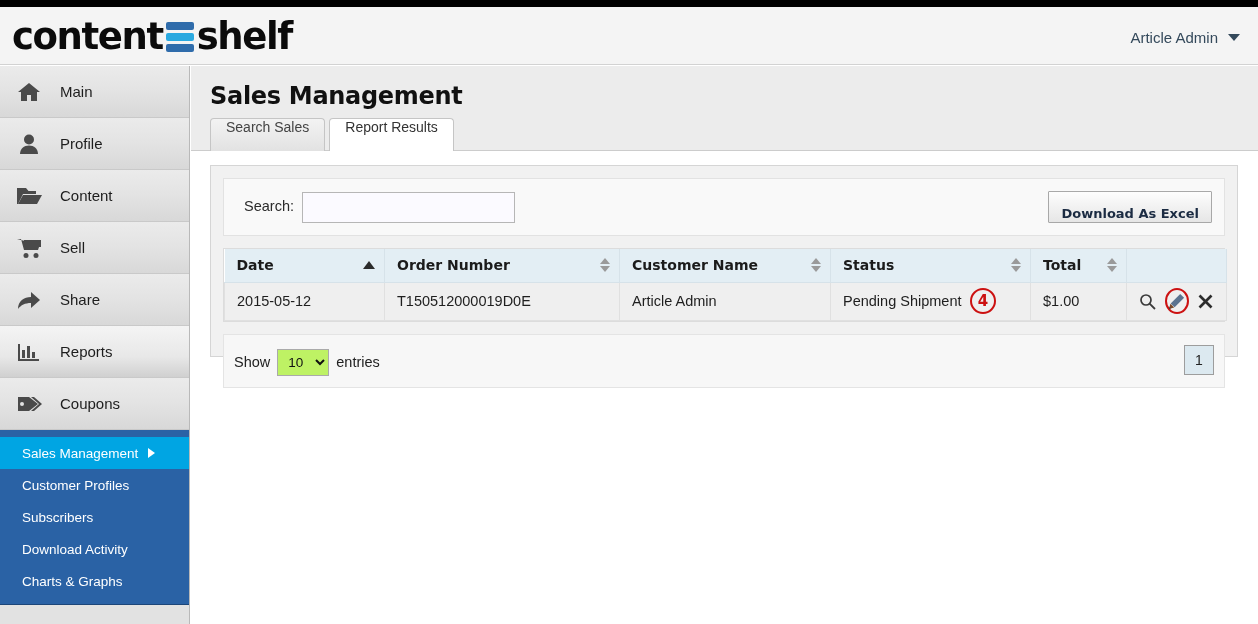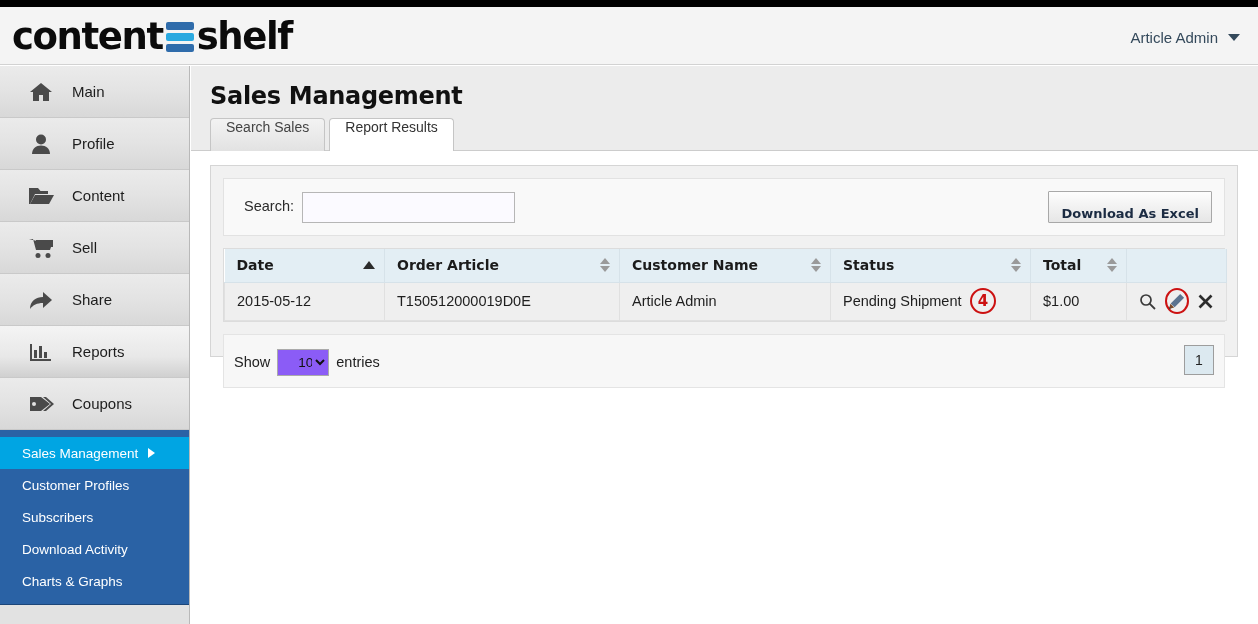--- a/index.html
+++ b/index.html
@@ -63,21 +63,21 @@
   .sidebar {
     position: absolute; left: 0; top: 66px;
     width: 190px; height: 558px;
     background: #e2e2e2;
     border-right: 1px solid #b9b9b9;
   }
   .nav-item {
     position: relative;
     height: 52px;
     display: flex; align-items: center;
-    padding-left: 26px;
+    padding-left: 14px;
     border-bottom: 1px solid #c9c9c9;
     background: linear-gradient(to bottom, #ebebeb 0%, #e3e3e3 50%, #d8d8d8 100%);
     cursor: pointer;
   }
   .nav-item .ico {
     width: 30px; height: 26px;
     display: flex; align-items: center; justify-content: center;
     margin-right: 16px;
     color: #4a4a4a;
   }
@@ -300,24 +300,24 @@
   }
   .show-entries {
     position: absolute; left: 10px; top: 14px;
     display: flex; align-items: center; gap: 7px;
     font-size: 14.5px; color: #222222;
   }
   .entries-select {
     height: 27px;
     width: 52px;
     border: 1px solid #aaaaaa;
-    background: #8b5cf6;
+    background: #bef264;
     font-size: 13.5px;
     font-family: "Liberation Sans", sans-serif;
-    padding-left: 16px;
+    padding-left: 6px;
     color: #111111;
   }
   .paginate {
     position: absolute; right: 10px; top: 10px;
     display: flex; gap: 4px;
   }
   .page-btn {
     width: 30px; height: 30px;
     display: flex; align-items: center; justify-content: center;
     background: #dce9f0;
@@ -478,21 +478,21 @@
           <col style="width:96px">
           <col style="width:100px">
         </colgroup>
         <thead>
           <tr>
             <th class="noborderleft">
               <span>Date</span>
               <span class="sort-asc"></span>
             </th>
             <th>
-              <span>Order Article</span>
+              <span>Order Number</span>
               <span class="sort-both">
                   <i class="up"></i>
                   <i class="dn"></i>
                 </span>
             </th>
             <th>
               <span>Customer Name</span>
               <span class="sort-both">
                   <i class="up"></i>
                   <i class="dn"></i>

